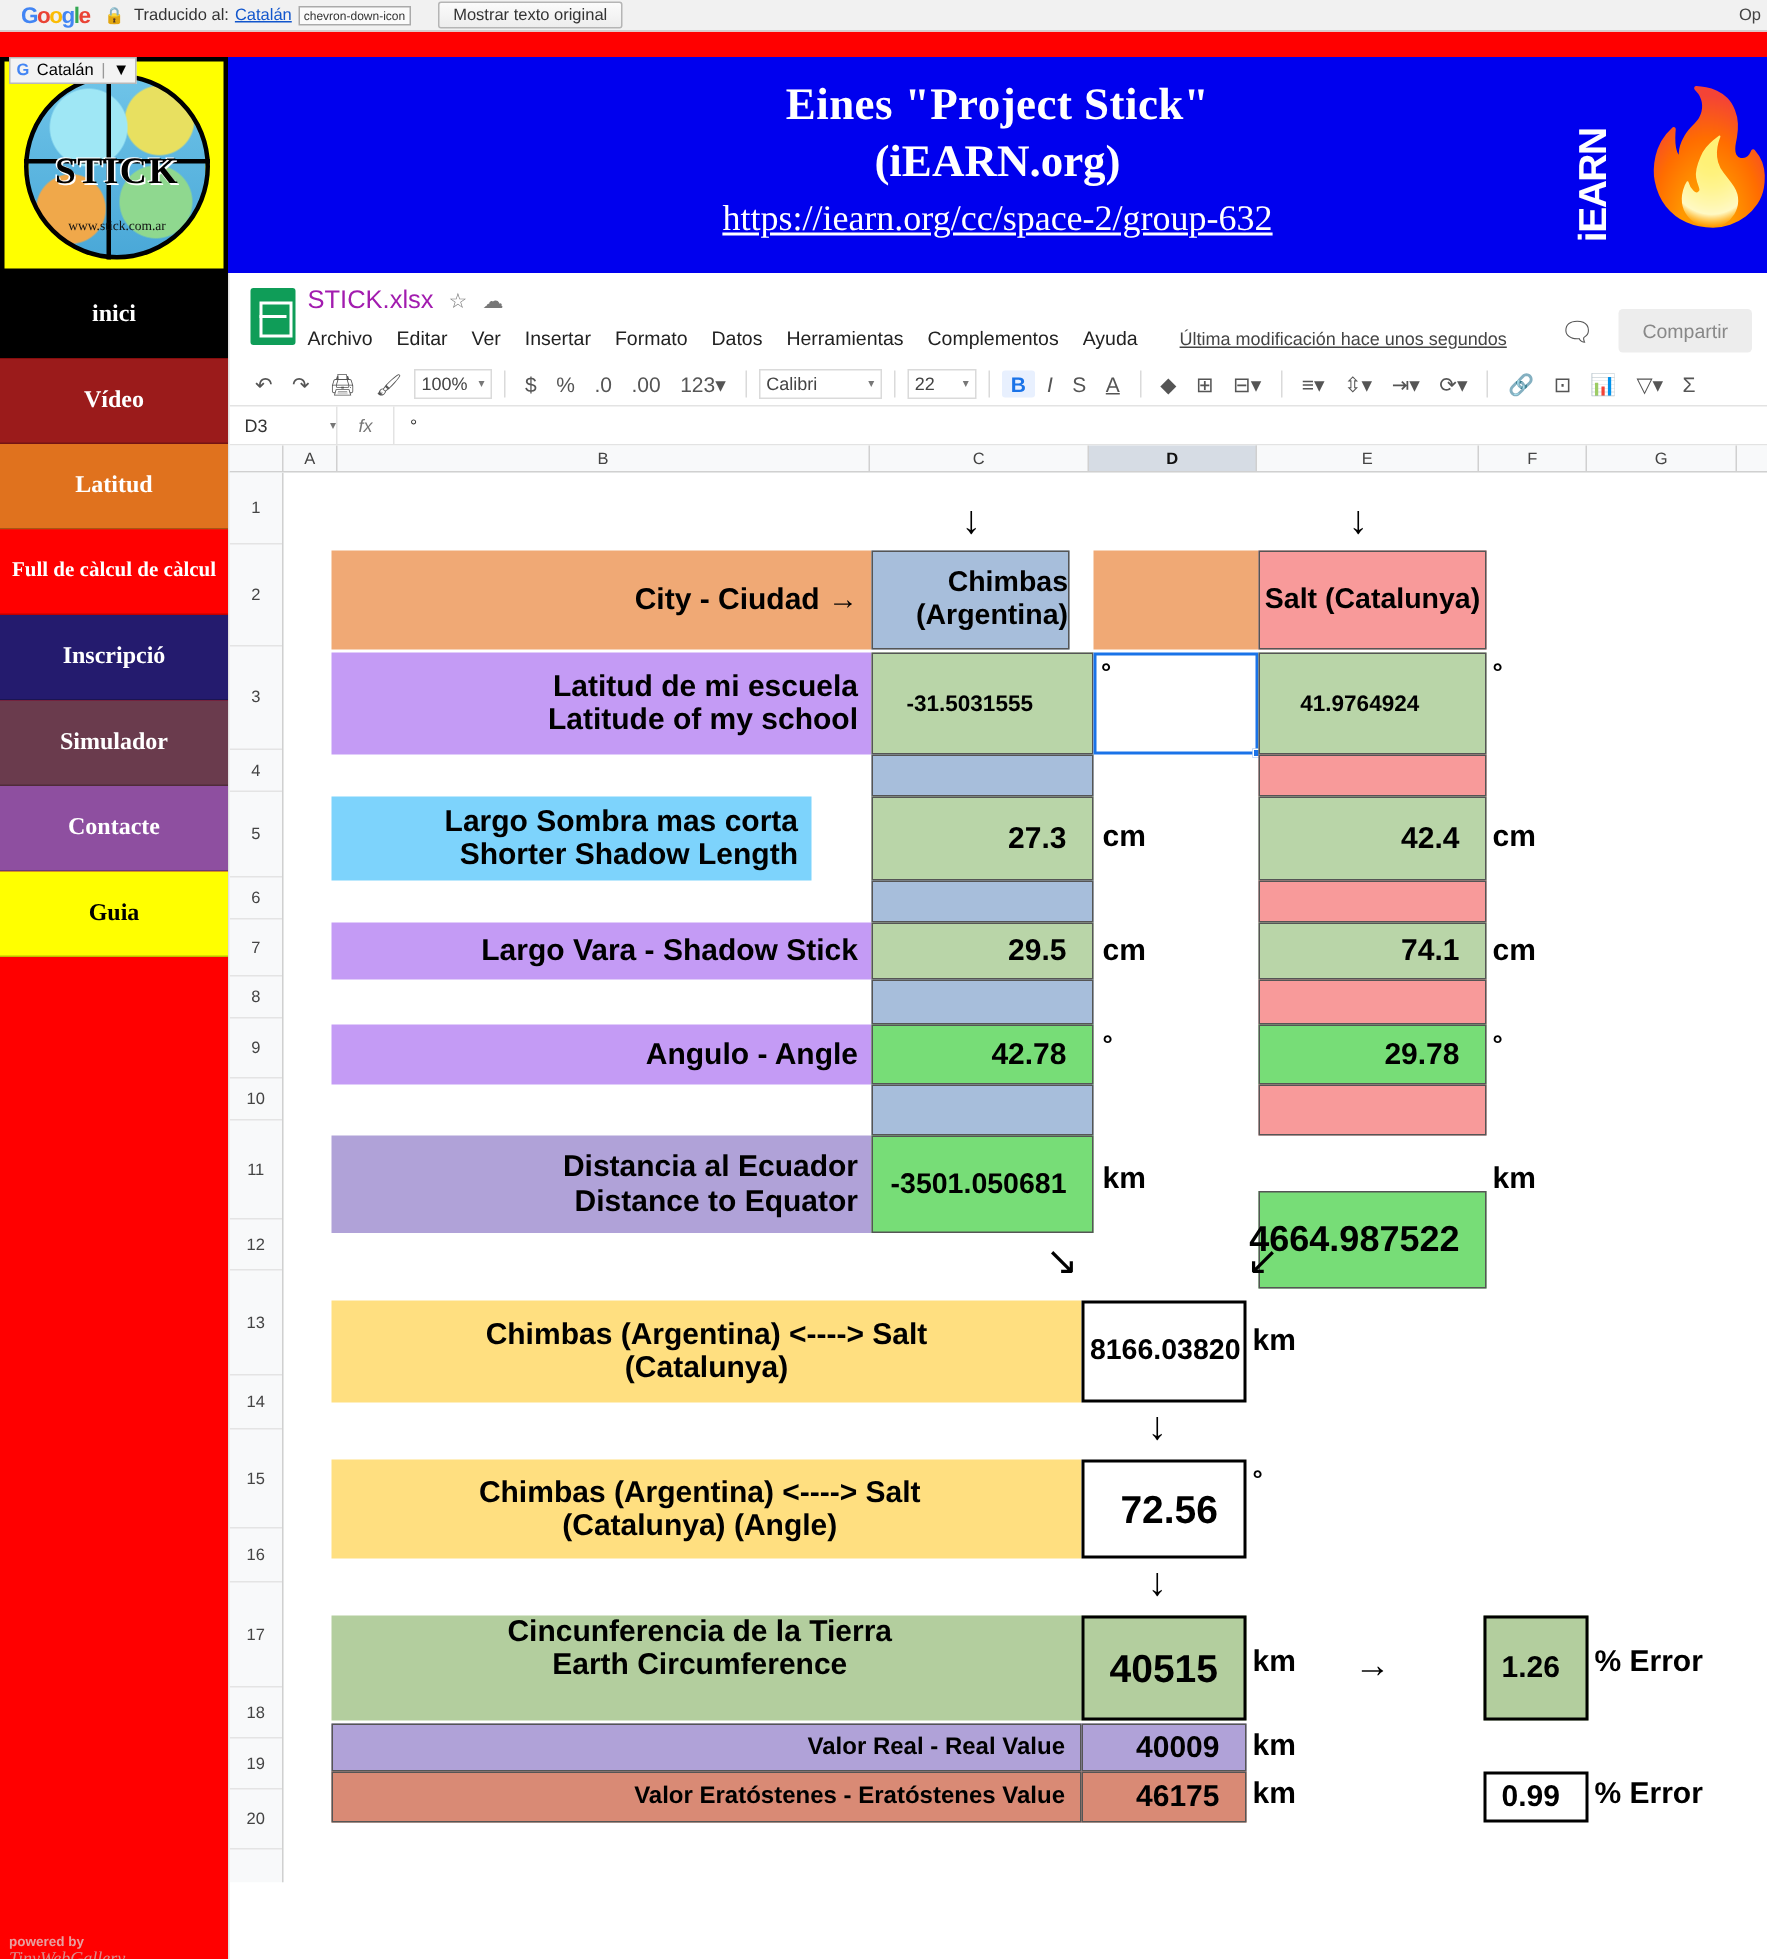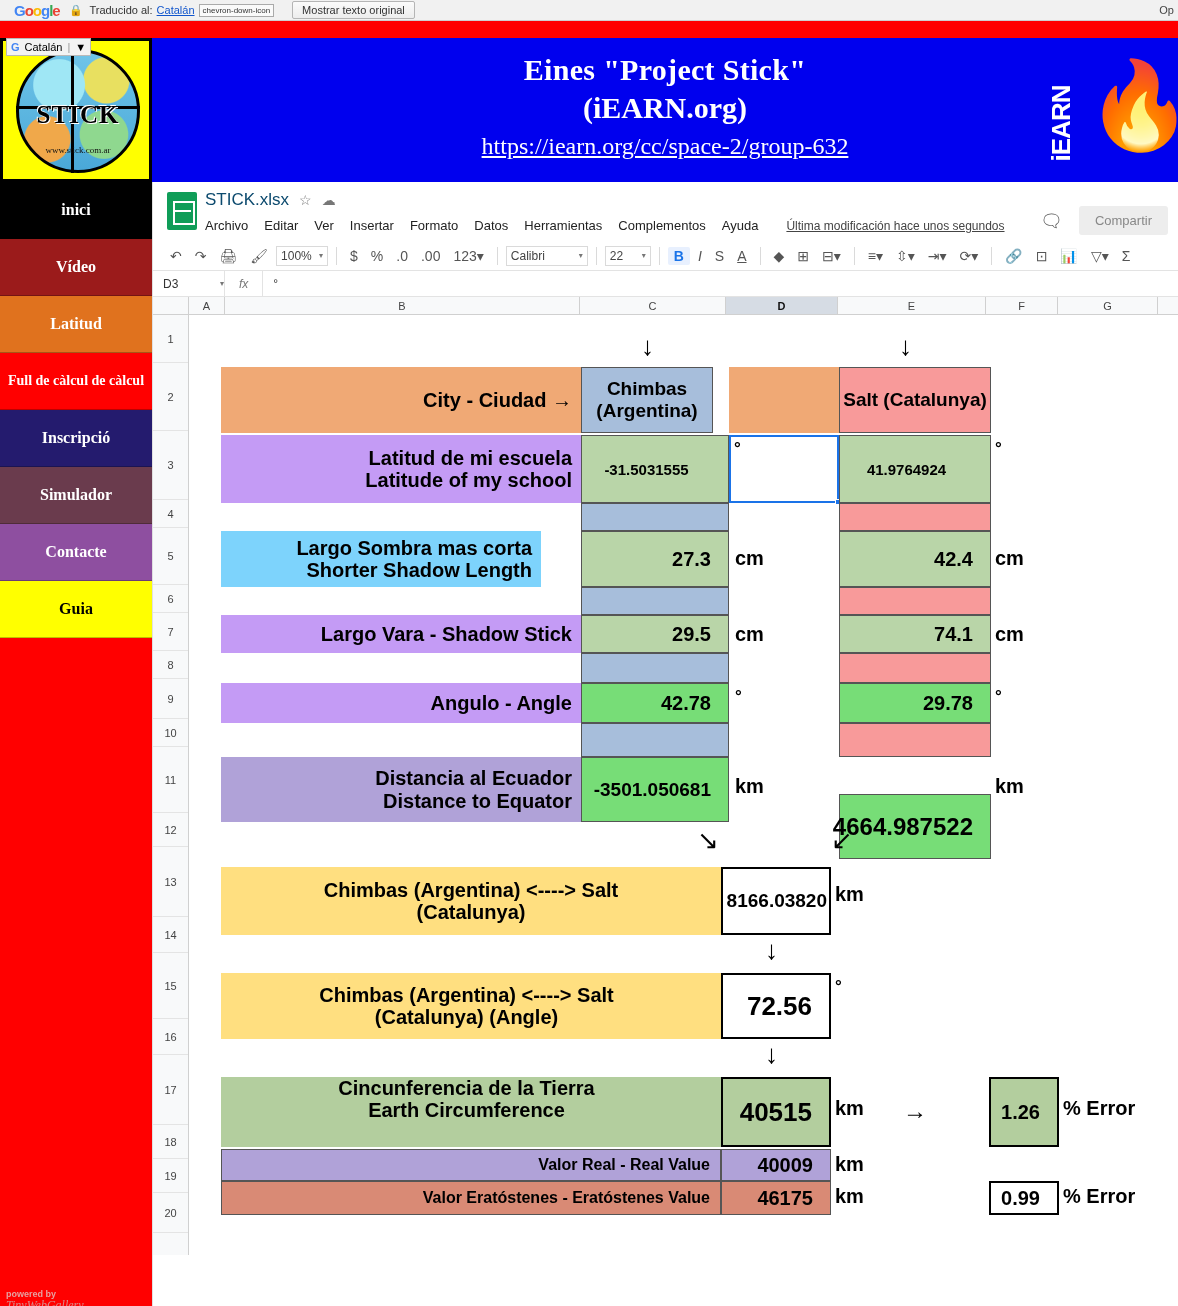--- a/index.html
+++ b/index.html
@@ -155,21 +155,21 @@
   }
   .sheets-icon:before {
     content:""; position:absolute; left:6px; top:9px; width:18px; height:20px;
     border:2px solid #fff;
   }
   .sheets-icon:after {
     content:""; position:absolute; left:6px; top:18px; width:18px; height:2px; background:#fff;
     box-shadow: 0 0 0 0 #fff, -0px 0 0 0 #fff;
   }
   .title-row { display:flex; align-items:center; gap:10px; }
-  .doc-title { font-size:17px; color:#0c4a6e; }
+  .doc-title { font-size:17px; color:#a21caf; }
   .star-ic, .cloud-ic { font-size:14px; color:#777; }
   .menu-row { display:flex; align-items:center; gap:16px; margin-top:8px; font-size:13px; color:#222; }
   .menu-row .mi { cursor:default; }
   .last-mod { font-size:12px; color:#444; text-decoration:underline; margin-left:12px; }
   .header-right {
     position:absolute; right:10px; top:24px; display:flex; align-items:center; gap:16px;
   }
   .comment-ic { font-size:18px; color:#555; }
   .share-btn {
     background:#ededed; color:#888; border:none; border-radius:3px;
@@ -449,21 +449,21 @@
     </div>
 
     <div class="canvas">
 
       <div class="arrow-down" style="left:452px; top:18px;">↓</div>
       <div class="arrow-down" style="left:710px; top:18px;">↓</div>
 
       <div class="cellbox lbl" style="left:32px; top:52px; width:360px; height:66px; background:#f0a975;">
         <span>City - Ciudad →</span>
       </div>
-      <div class="cellbox" style="left:392px; top:52px; width:132px; height:66px; background:#a7bedb; justify-content:center; text-align:center; line-height:1.15; font-size:19px;">
+      <div class="cellbox" style="left:392px; top:52px; width:132px; height:66px; background:#a7bedb; justify-content:center; text-align:right; line-height:1.15; font-size:19px;">
         <span>Chimbas (Argentina)</span>
       </div>
       <div class="cellbox plain" style="left:540px; top:52px; width:110px; height:66px; background:#f0a975;"></div>
       <div class="cellbox" style="left:650px; top:52px; width:152px; height:66px; background:#f89a9a; justify-content:center; text-align:center; font-size:19px;">
         <span>Salt (Catalunya)</span>
       </div>
 
       <div class="cellbox lbl" style="left:32px; top:120px; width:360px; height:68px; background:#c49bf5; flex-direction:column; align-items:flex-end; justify-content:center;">
         <span>Latitud de mi escuela</span>
         <span>Latitude of my school</span>

